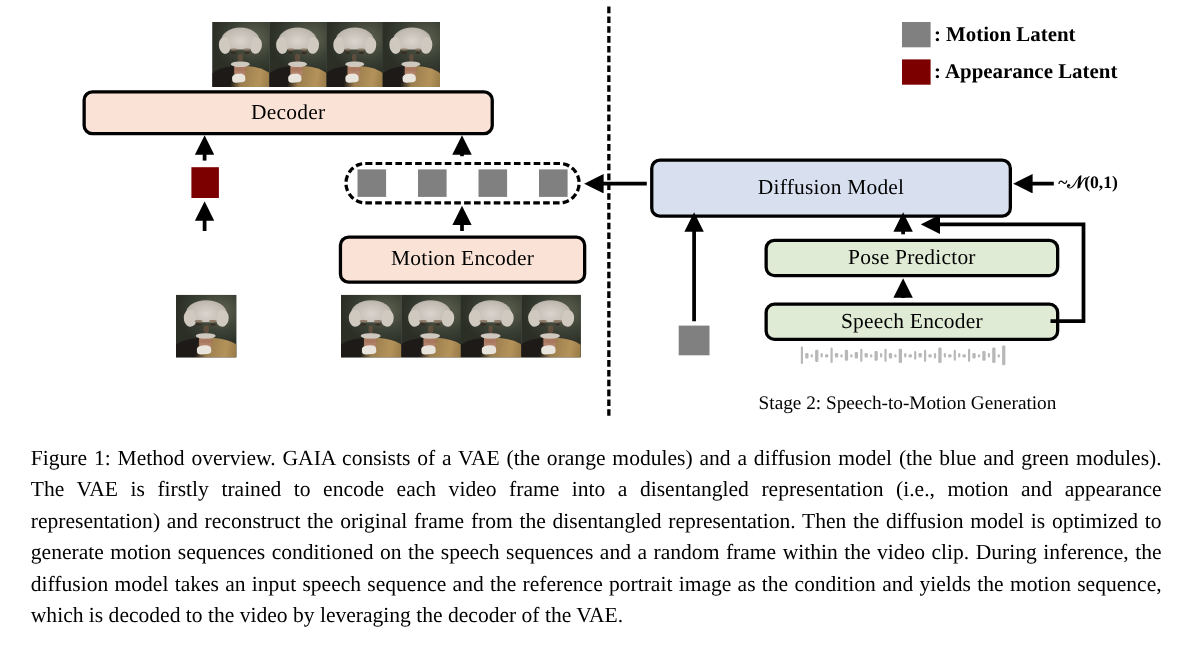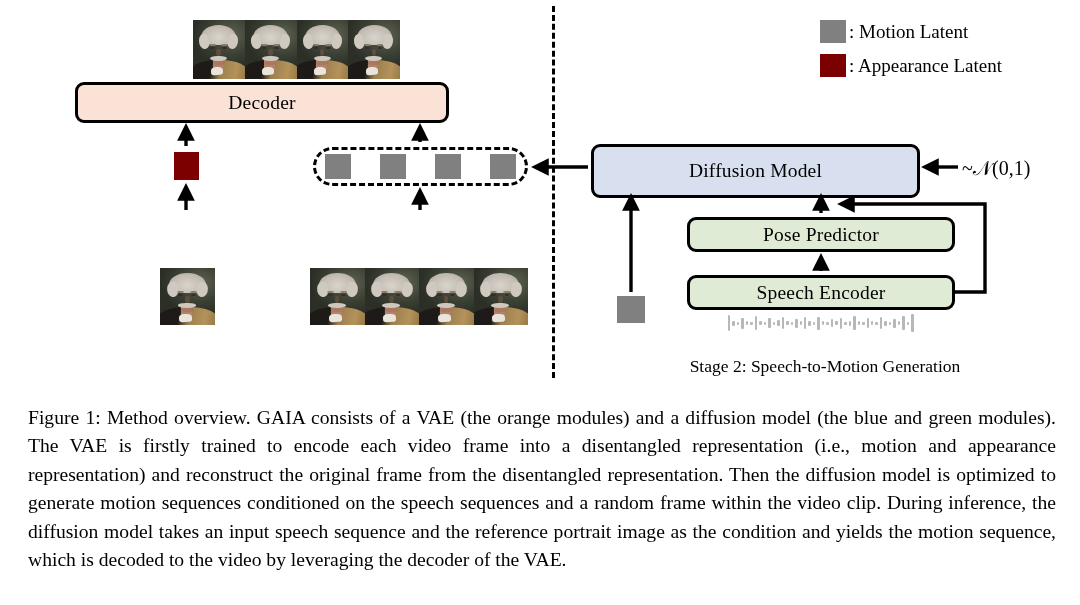--- a/index.html
+++ b/index.html
@@ -24,21 +24,21 @@
     position: absolute;
     border: 3px solid #000;
     border-radius: 9px;
     display: flex; align-items: center; justify-content: center;
     font-size: 19.5px;
     letter-spacing: .2px;
     white-space: nowrap;
   }
   .modbox.orange { background: #fae3d6; }
   .modbox.blue   { background: #d8e0f0; }
-  .modbox.green  { background: #dfebd5; }
+  .modbox.green  { background: #dfebd5; margin-left: 8px; }
 
   
   .strip { position: absolute; display: flex; overflow: hidden; }
   .frame {
     position: relative;
     overflow: hidden;
     background: #2f3329;
   }
   
   .frame .bg {
@@ -142,22 +142,23 @@
   
   .legend { position: absolute; }
   .legend-row { display: flex; align-items: center; margin-bottom: 11px; }
   .legend-sw { width: 26px; height: 23px; margin-right: 3px; }
   .legend-sw.gray { background: #808080; }
   .legend-sw.red  { background: #7d0000; }
   .legend-txt { font-size: 19px; white-space: nowrap; }
 
   .noise-label {
     position: absolute;
-    font-size: 20px;
+    font-size: 16px;
     white-space: nowrap;
+    font-weight: bold;
   }
 
   
   .wave { position: absolute; display: flex; align-items: center; gap: 2px; }
   .wave span { display: block; width: 3px; background: #b8b8b8; border-radius: 1px; }
 
   
   .caption {
     position: absolute;
     left: 28px; top: 404px; width: 1028px;
@@ -251,20 +252,23 @@
 
     <div class="latent red" style="left:174px; top:152px; width:25px; height:28px;"></div>
 
     <div class="dashwrap" style="left:313px; top:147px; width:215px; height:39px; padding:0 9px;">
       <div class="latent gray" style="width:26px;height:25px;"></div>
       <div class="latent gray" style="width:26px;height:25px;"></div>
       <div class="latent gray" style="width:26px;height:25px;"></div>
       <div class="latent gray" style="width:26px;height:25px;"></div>
     </div>
 
+    <div class="modbox orange" style="left:308px; top:214px; width:225px; height:44px;">
+      <span>Motion Encoder</span>
+    </div>
 
     <div class="strip" style="left:160px; top:268px; width:55px; height:57px;">
       <div class="frame" style="width:55px;height:57px;">
         <div class="bg"></div>
           <div class="coat"></div>
           <div class="neck"></div>
           <div class="collar"></div>
         <div class="face"></div>
           <div class="hair"></div>
           <div class="hair2"></div>
@@ -438,21 +442,21 @@
         <line x1="821" y1="271" x2="821" y2="258"></line>
 
         <line x1="821" y1="213" x2="821" y2="198"></line>
 
         <path d="M 955 292 L 985 292 L 985 204 L 842 204"></path>
       </g>
     </svg>
 
     <div class="stage-label" style="left:660px; top:356px; width:330px;">Stage 2: Speech-to-Motion Generation</div>
 
-    <div class="legend" style="left:820px; top:20px;">
+    <div class="legend" style="left:820px; top:20px;font-weight:bold;">
       <div class="legend-row">
         <span class="legend-sw gray"></span>
         <span class="legend-txt">: Motion Latent</span>
       </div>
       <div class="legend-row">
         <span class="legend-sw red"></span>
         <span class="legend-txt">: Appearance Latent</span>
       </div>
     </div>
 

